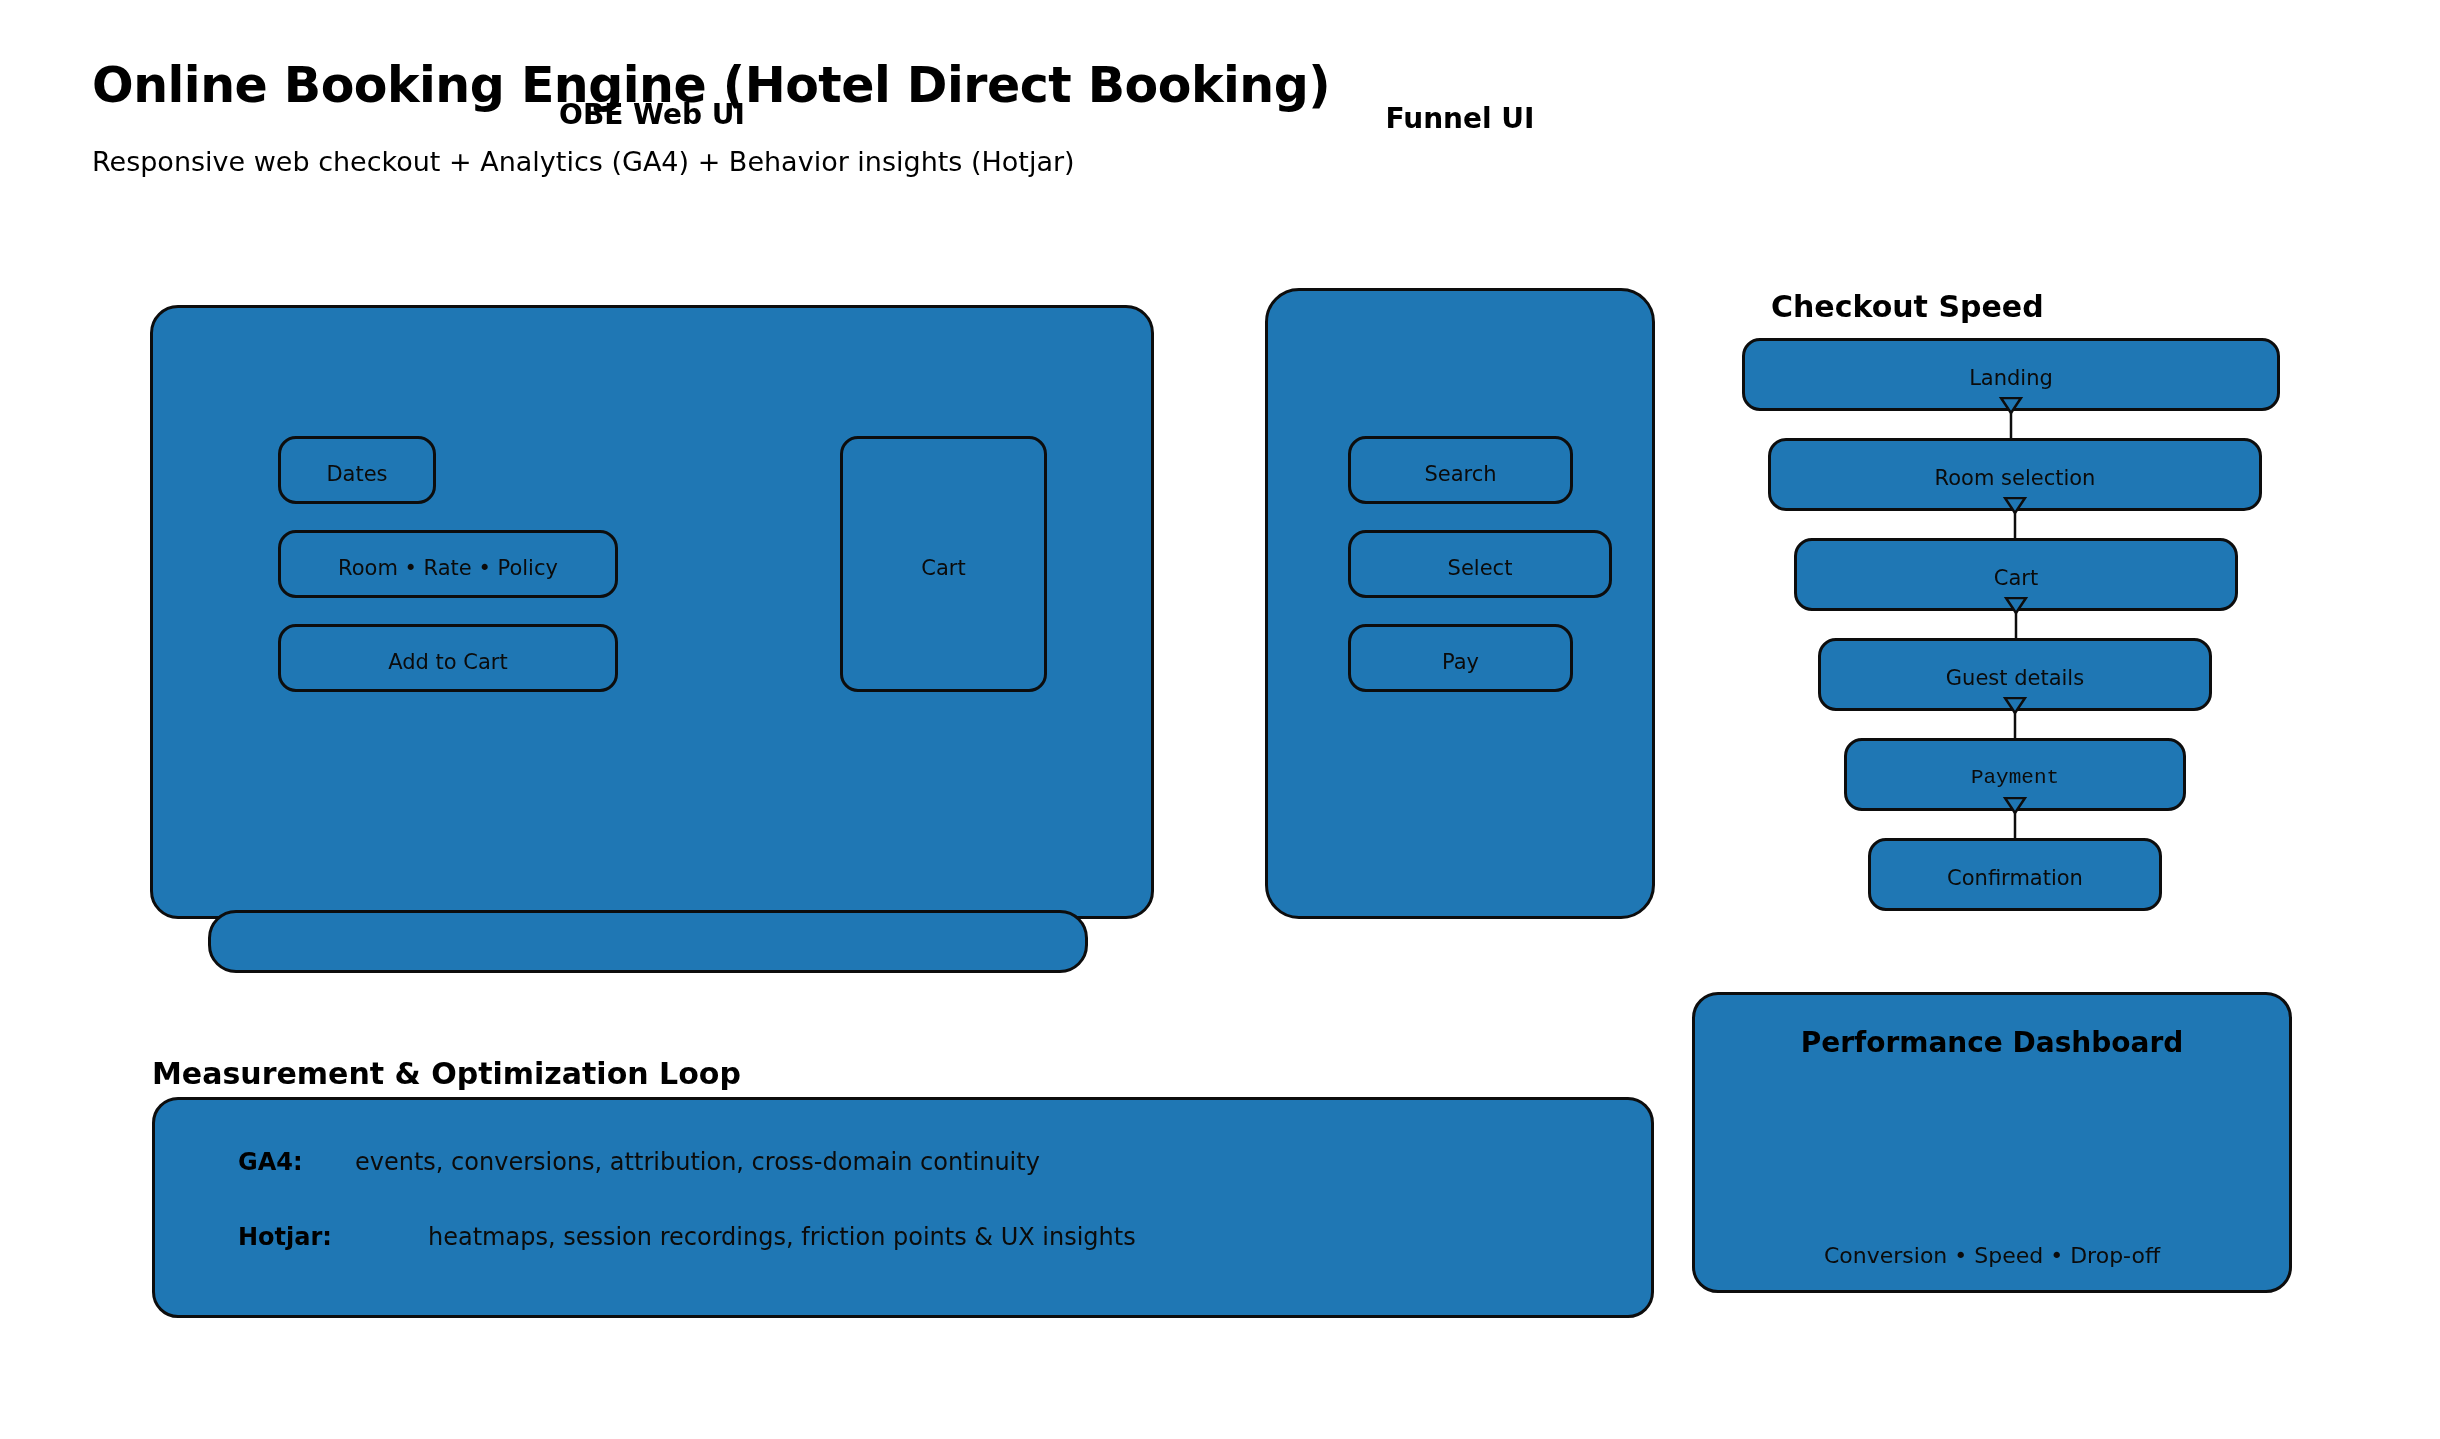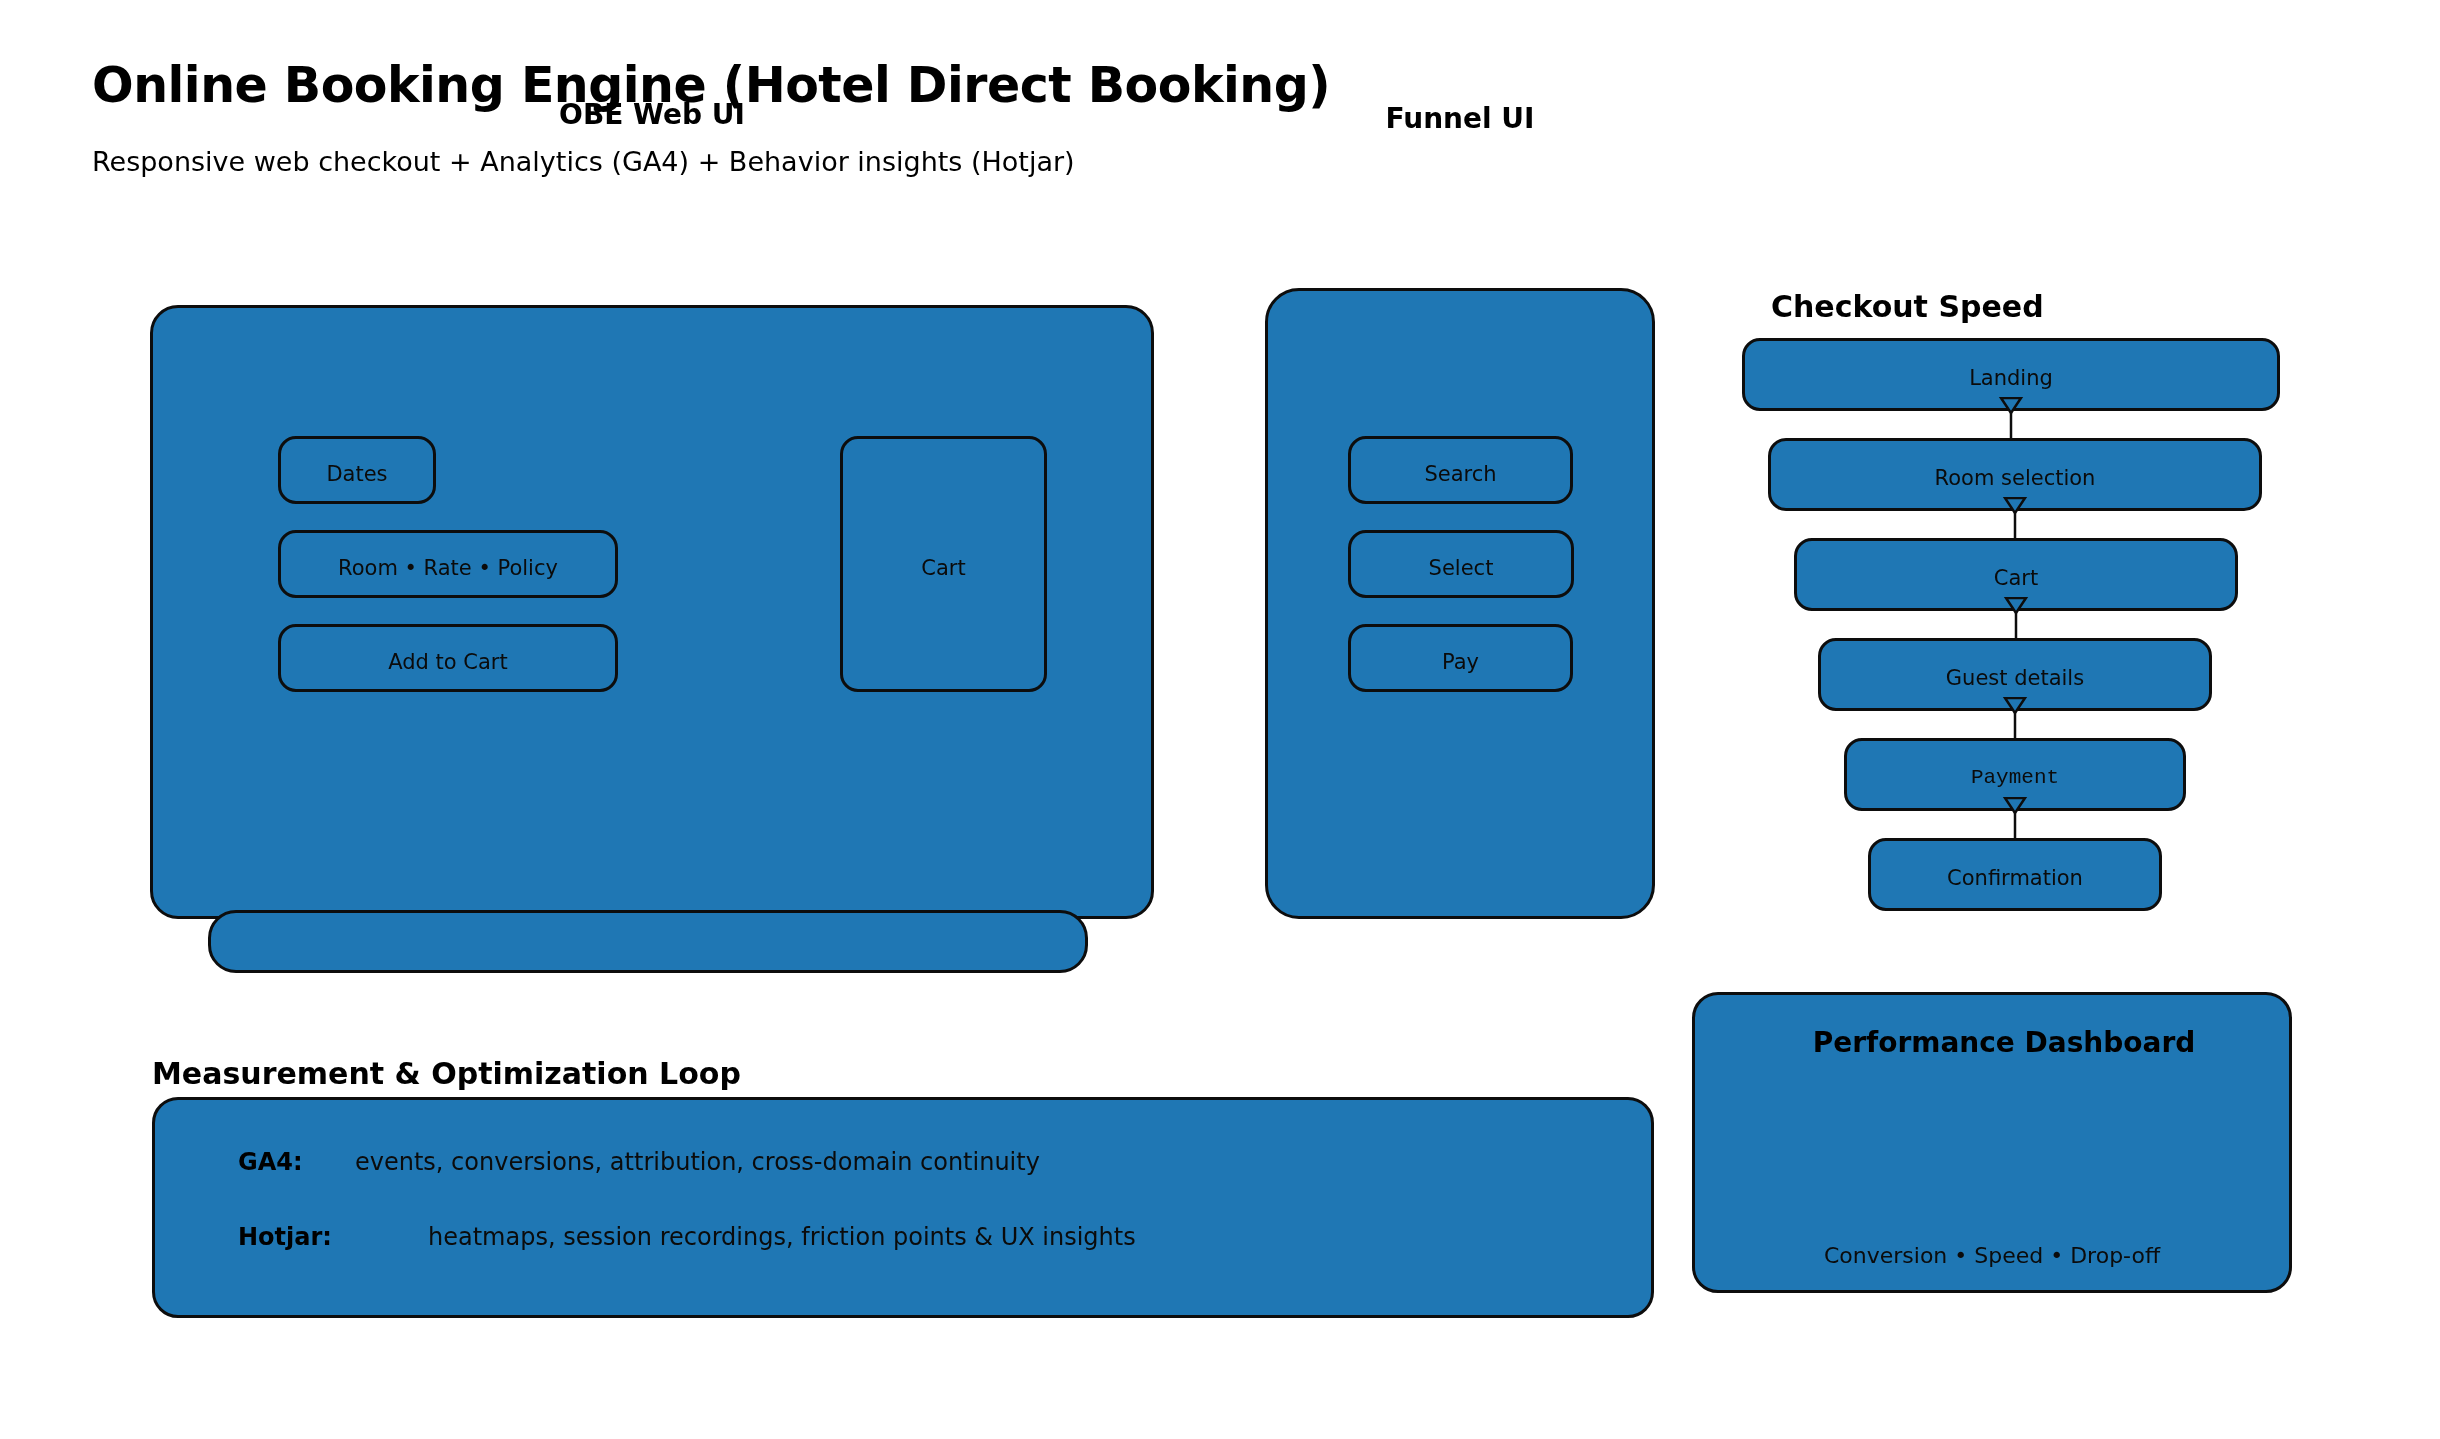--- a/index.html
+++ b/index.html
@@ -93,21 +93,21 @@
   
   #mobile-panel {
     left: 1265px;
     top: 288px;
     width: 390px;
     height: 631px;
     border-radius: 34px;
   }
   #mobile-title { top: 102px; }
   #mobile-search { left: 1348px; top: 436px; width: 225px; height: 68px; border-radius: 18px; }
-  #mobile-select { left: 1348px; top: 530px; width: 226px; height: 68px; border-radius: 18px; }
+  #mobile-select { left: 1348px; top: 530px; width: 264px; height: 68px; border-radius: 18px; }
   #mobile-pay    { left: 1348px; top: 624px; width: 225px; height: 68px; border-radius: 18px; }
 
   
   #funnel-heading { left: 1771px; top: 289px; }
   .funnel-step { border-radius: 18px; height: 73px; }
   .funnel-step .node-label { top: 25px; }
   .funnel-arrow-svg { position: absolute; }
 
   
   #measure-heading { left: 152px; top: 1056px; }
@@ -126,21 +126,21 @@
   #measure-hotjar-val { left: 428px; top: 1223px; }
 
   
   #perf-panel {
     left: 1692px;
     top: 992px;
     width: 600px;
     height: 301px;
     border-radius: 26px;
   }
-  #perf-title { top: 1026px; padding-left: 12px; }
+  #perf-title { top: 1026px; }
   #perf-metrics {
     position: absolute;
     left: 1692px;
     width: 600px;
     top: 1243px;
     text-align: center;
     font-size: 22px;
     color: #0b0b0b;
     white-space: nowrap;
   }

